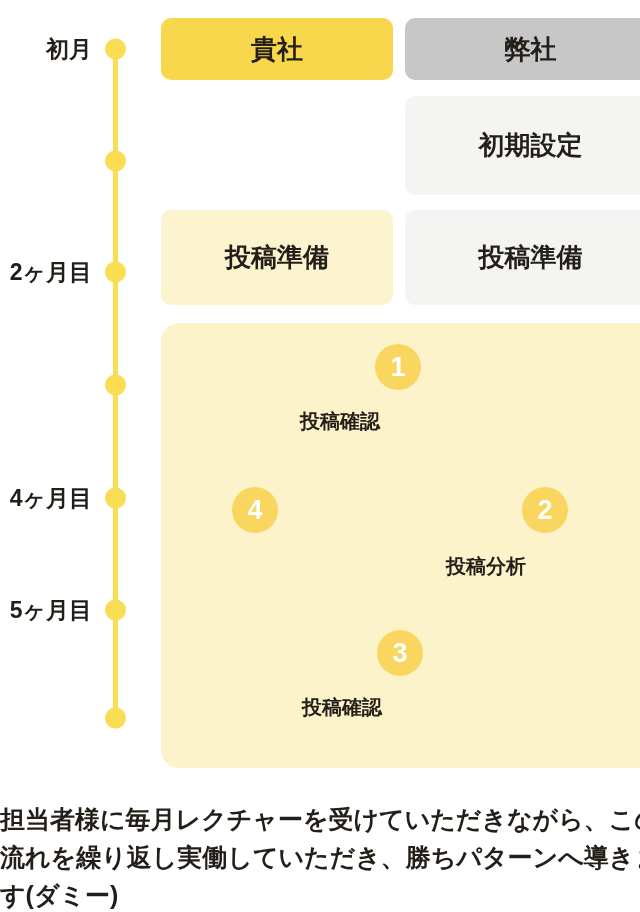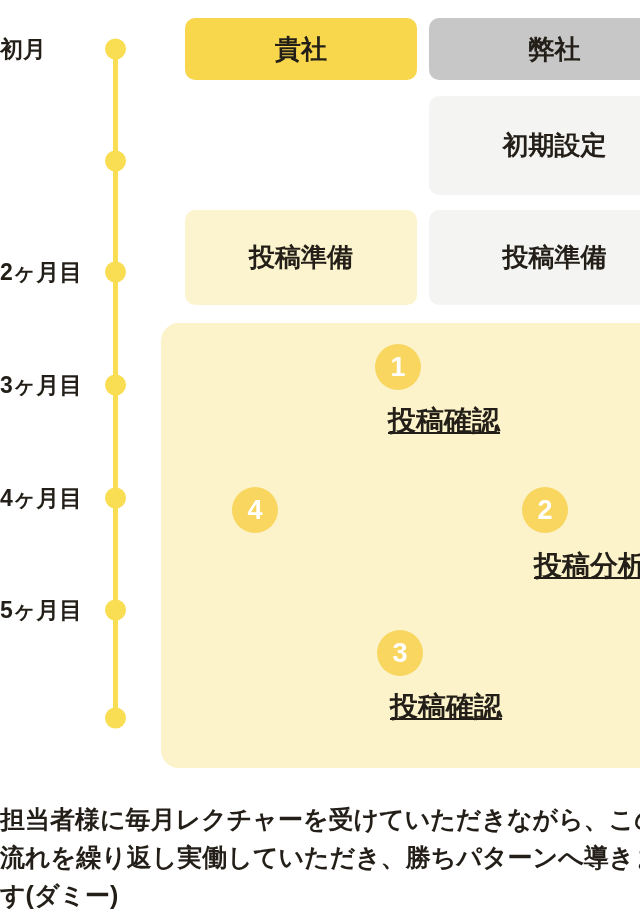--- a/index.html
+++ b/index.html
@@ -21,50 +21,49 @@
     width: 640px;
     height: 912px;
     background: var(--bg);
     overflow: hidden;
     font-family: "Liberation Sans", "DejaVu Sans", sans-serif;
     color: var(--text);
   }
   .abs { position: absolute; }
   .tl-label {
     left: 0; width: 92px; height: 32px;
-    line-height: 32px; text-align: left;
+    line-height: 32px; text-align: right;
     font-size: 23px; font-weight: 700;
     white-space: nowrap;
   }
   .box {
     display: flex; align-items: center; justify-content: center;
     font-size: 26px; font-weight: 700;
     border-radius: 10px;
     white-space: nowrap;
-    margin-left: 24px;
   }
   .box.header-left  { background: var(--accent); }
   .box.header-right { background: var(--gray); }
   .box.grayish      { background: var(--gray_light); }
   .box.lightyellow  { background: var(--box_light_yellow); }
   .bigbox {
     left: 161px; top: 323px; width: 495px; height: 445px;
     background: var(--box_big_yellow);
     border-radius: 18px;
   }
   .badge {
     width: 46px; height: 46px; border-radius: 50%;
     background: var(--circle);
     display: flex; align-items: center; justify-content: center;
     color: #FFFFFF; font-size: 27px; font-weight: 700;
   }
   .cycle-label {
-    width: 200px; text-align: right;
-    font-size: 28px; font-weight: 700;
-    line-height: 32px; white-space: nowrap; text-decoration: underline;
+    width: 200px; text-align: left;
+    font-size: 20px; font-weight: 700;
+    line-height: 32px; white-space: nowrap;
   }
   .caption-line {
     left: 0; width: 640px;
     font-size: 25px; font-weight: 700;
     line-height: 38px; white-space: nowrap;
   }
   svg.overlay { position: absolute; left: 0; top: 0; pointer-events: none; }
 </style>
 </head>
 <body>
@@ -97,21 +96,20 @@
       </g>
       <g>
         <path d="M307 659 H264 V634"></path>
         <polygon points="250,634 278,634 264,610" fill="var(--arrow)" stroke="none"></polygon>
       </g>
     </g>
   </svg>
 
   <div class="abs tl-label" style="top:33px">初月</div>
   <div class="abs tl-label" style="top:256px">2ヶ月目</div>
-  <div class="abs tl-label" style="top:369px">3ヶ月目</div>
   <div class="abs tl-label" style="top:482px">4ヶ月目</div>
   <div class="abs tl-label" style="top:594px">5ヶ月目</div>
 
   <div class="abs box header-left" style="left:161px; top:18px; width:232px; height:62px">貴社</div>
   <div class="abs box header-right" style="left:405px; top:18px; width:251px; height:62px">弊社</div>
 
   <div class="abs box grayish" style="left:405px; top:96px; width:251px; height:99px">初期設定</div>
   <div class="abs box lightyellow" style="left:161px; top:210px; width:232px; height:95px">投稿準備</div>
   <div class="abs box grayish" style="left:405px; top:210px; width:251px; height:95px">投稿準備</div>
 

